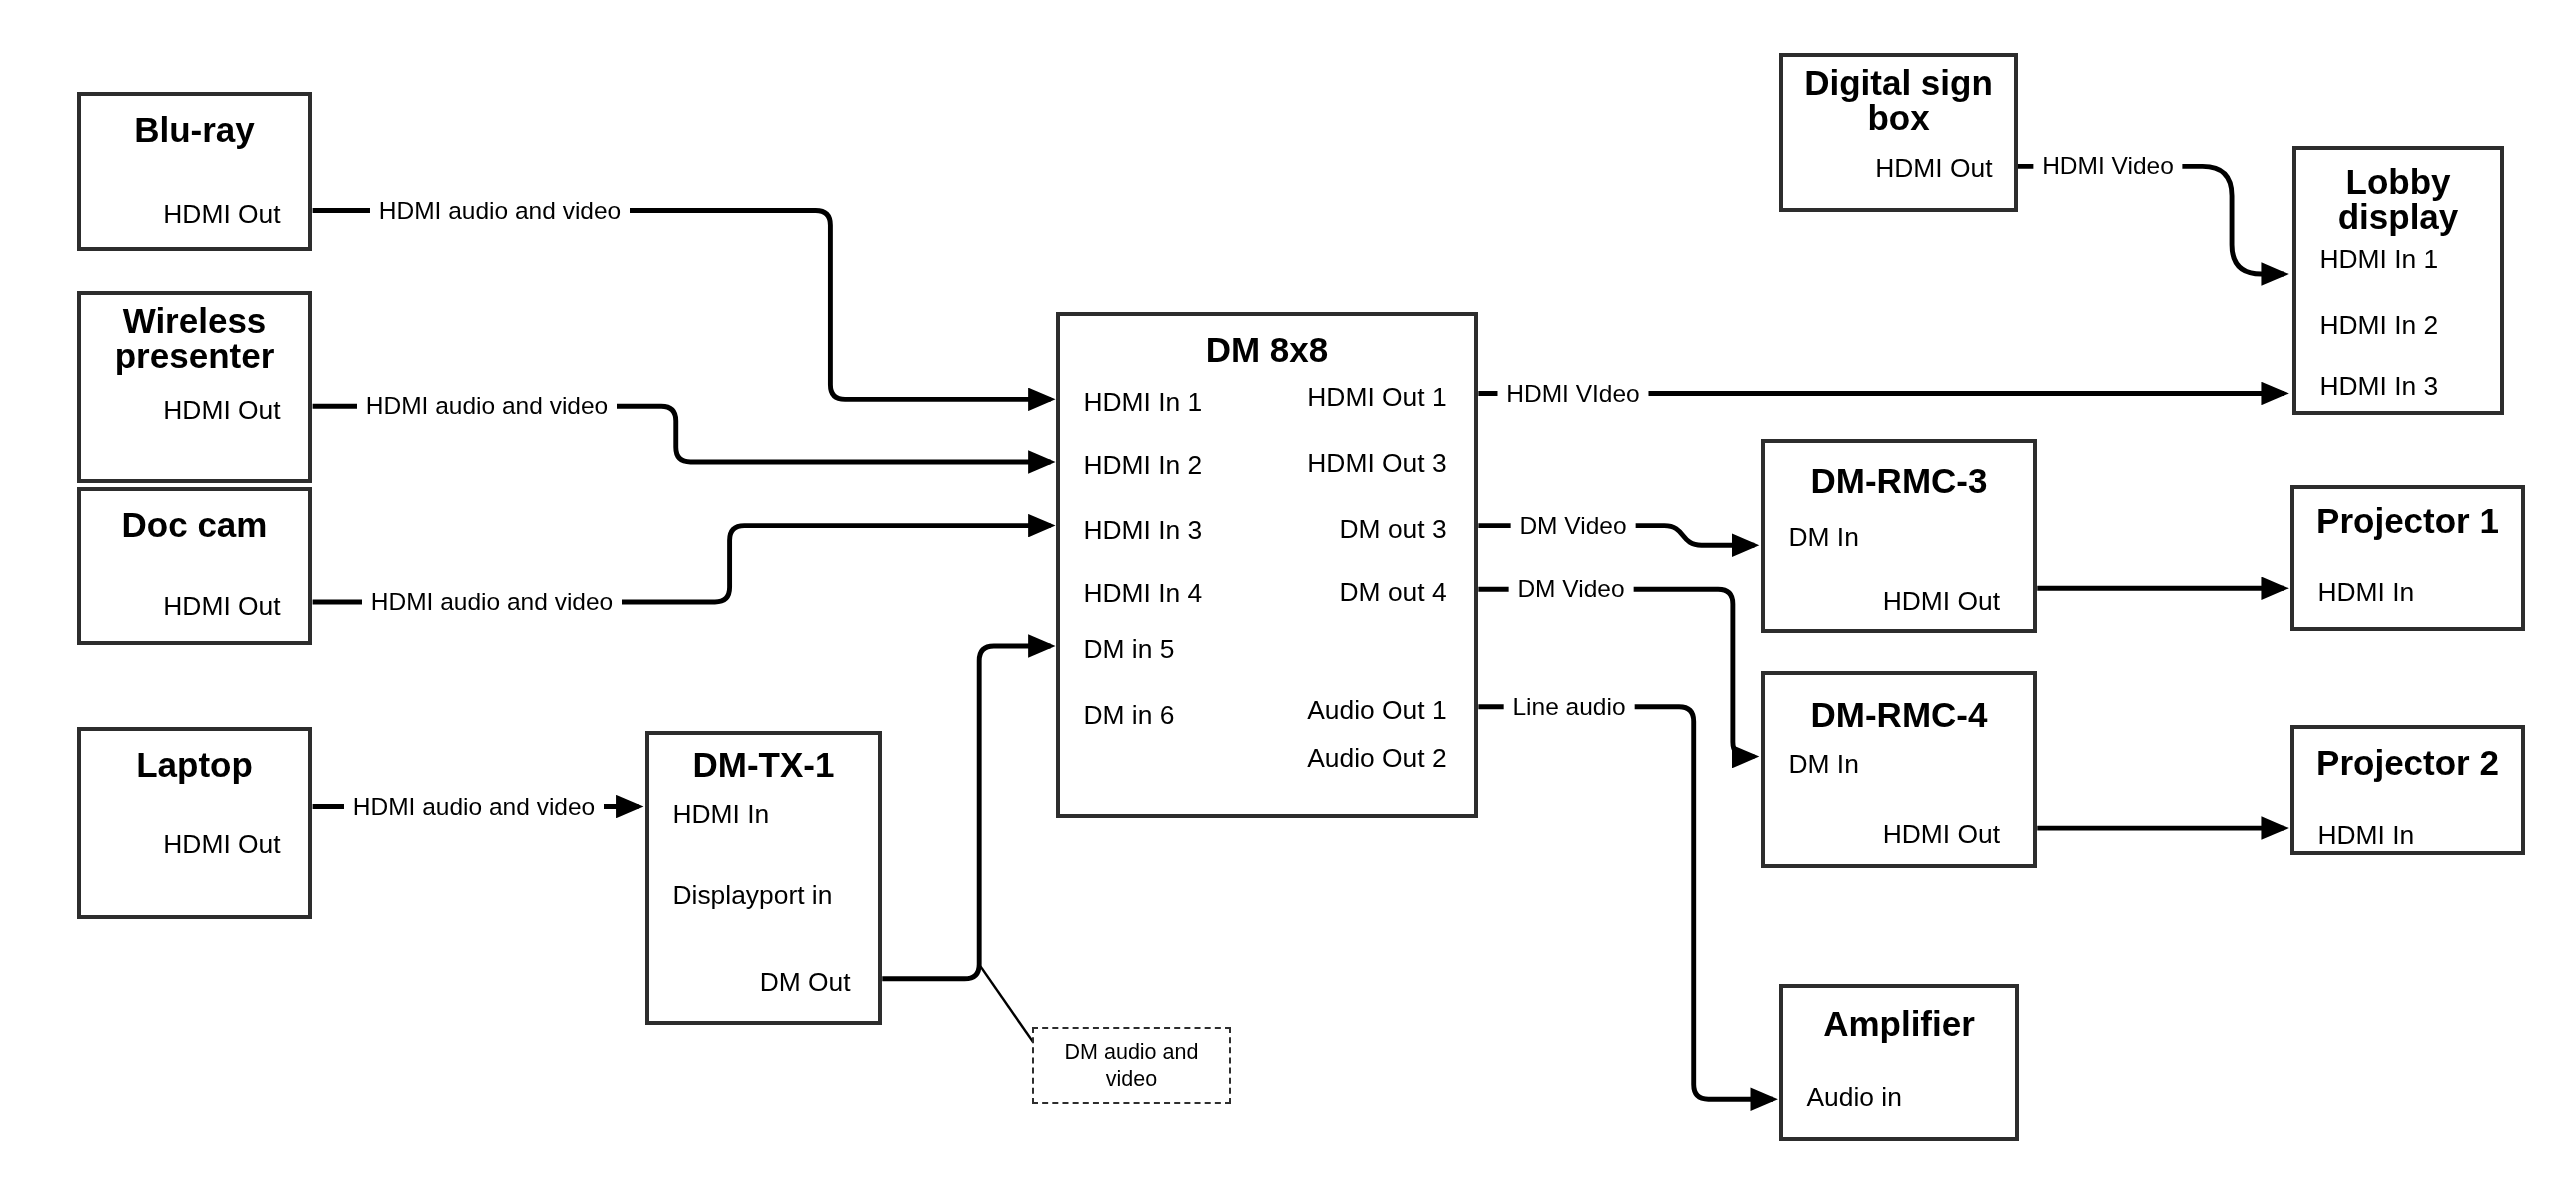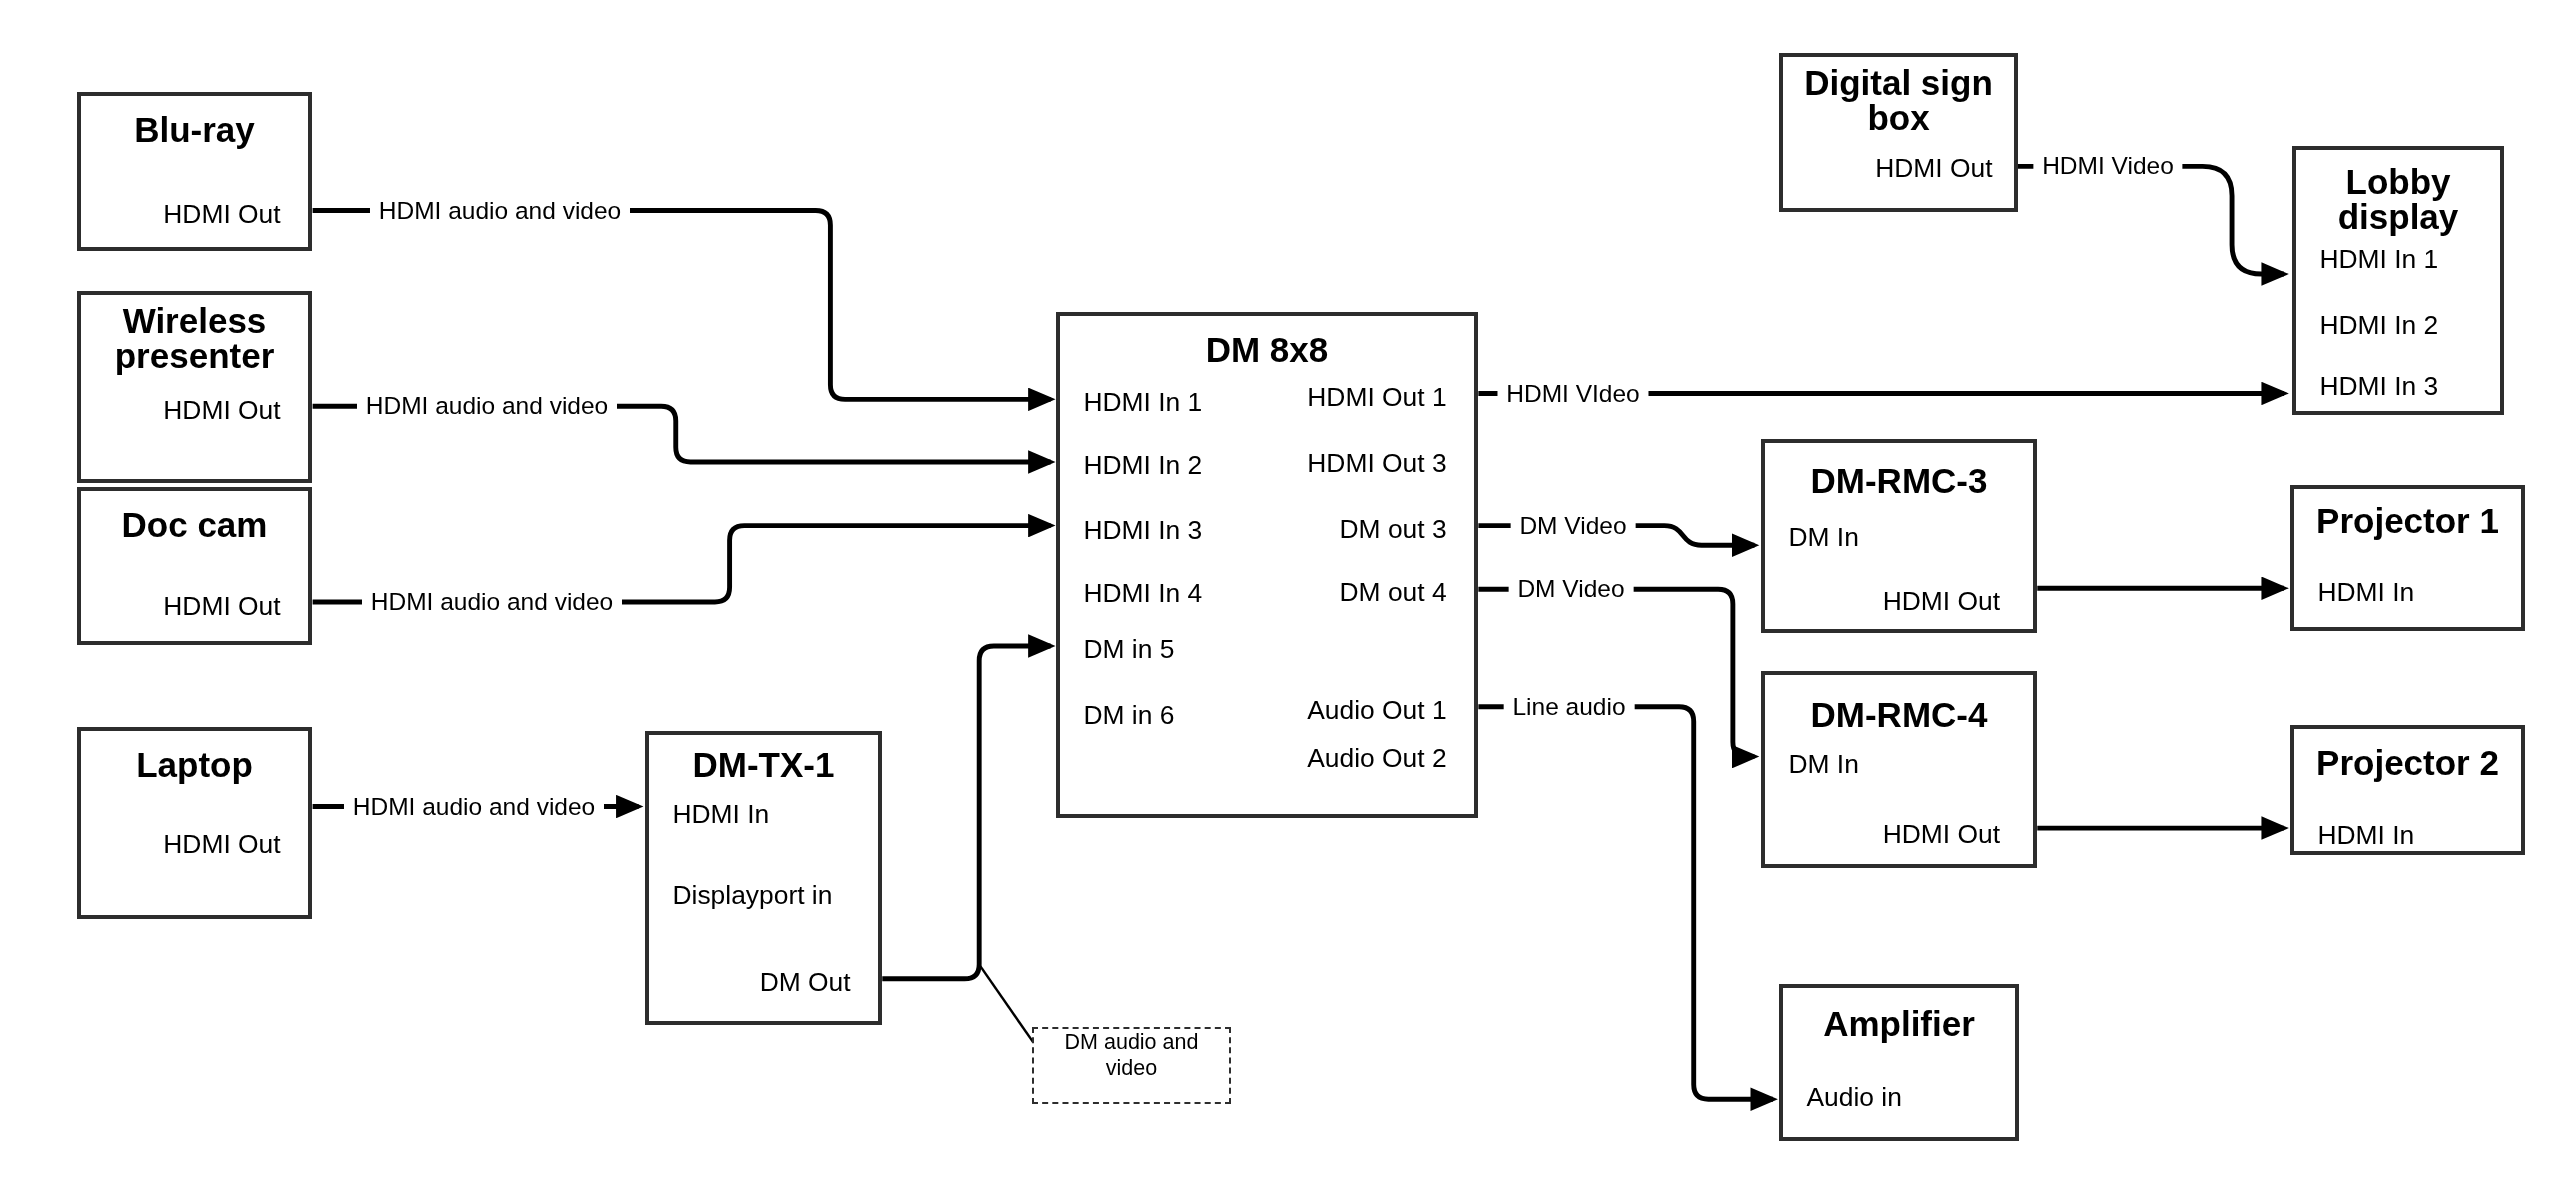--- a/index.html
+++ b/index.html
@@ -23,21 +23,21 @@
   }
   .pl{text-align:left;padding-left:23.5px;}
   .pr{text-align:right;padding-right:27.4px;margin-left:16px;}
   .elabel{
     position:absolute;transform:translate(-50%,-50%);
     background:#ffffff;padding:0 8.8px;font-size:24.5px;white-space:nowrap;
   }
   .callout{
     position:absolute;border:2px dashed #2d2d2d;background:#ffffff;
     box-sizing:border-box;display:flex;flex-direction:column;
-    align-items:center;justify-content:flex-start;
+    align-items:center;justify-content:center;
     font-size:21.5px;line-height:26.4px;text-align:center;
   }
 </style>
 </head>
 <body>
 
 <div class="canvas">
 
   <svg class="layer" width="2576" height="1201" viewBox="0 0 2631 1227" xmlns="http://www.w3.org/2000/svg">
     <defs>

